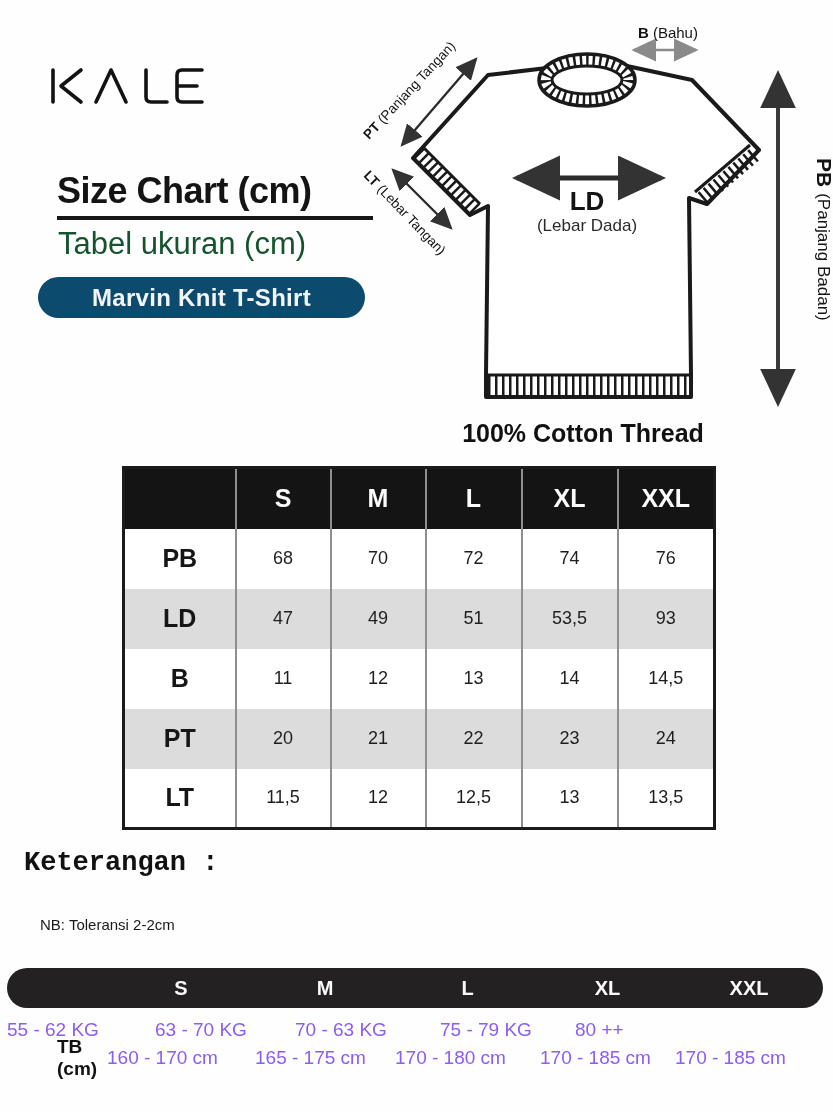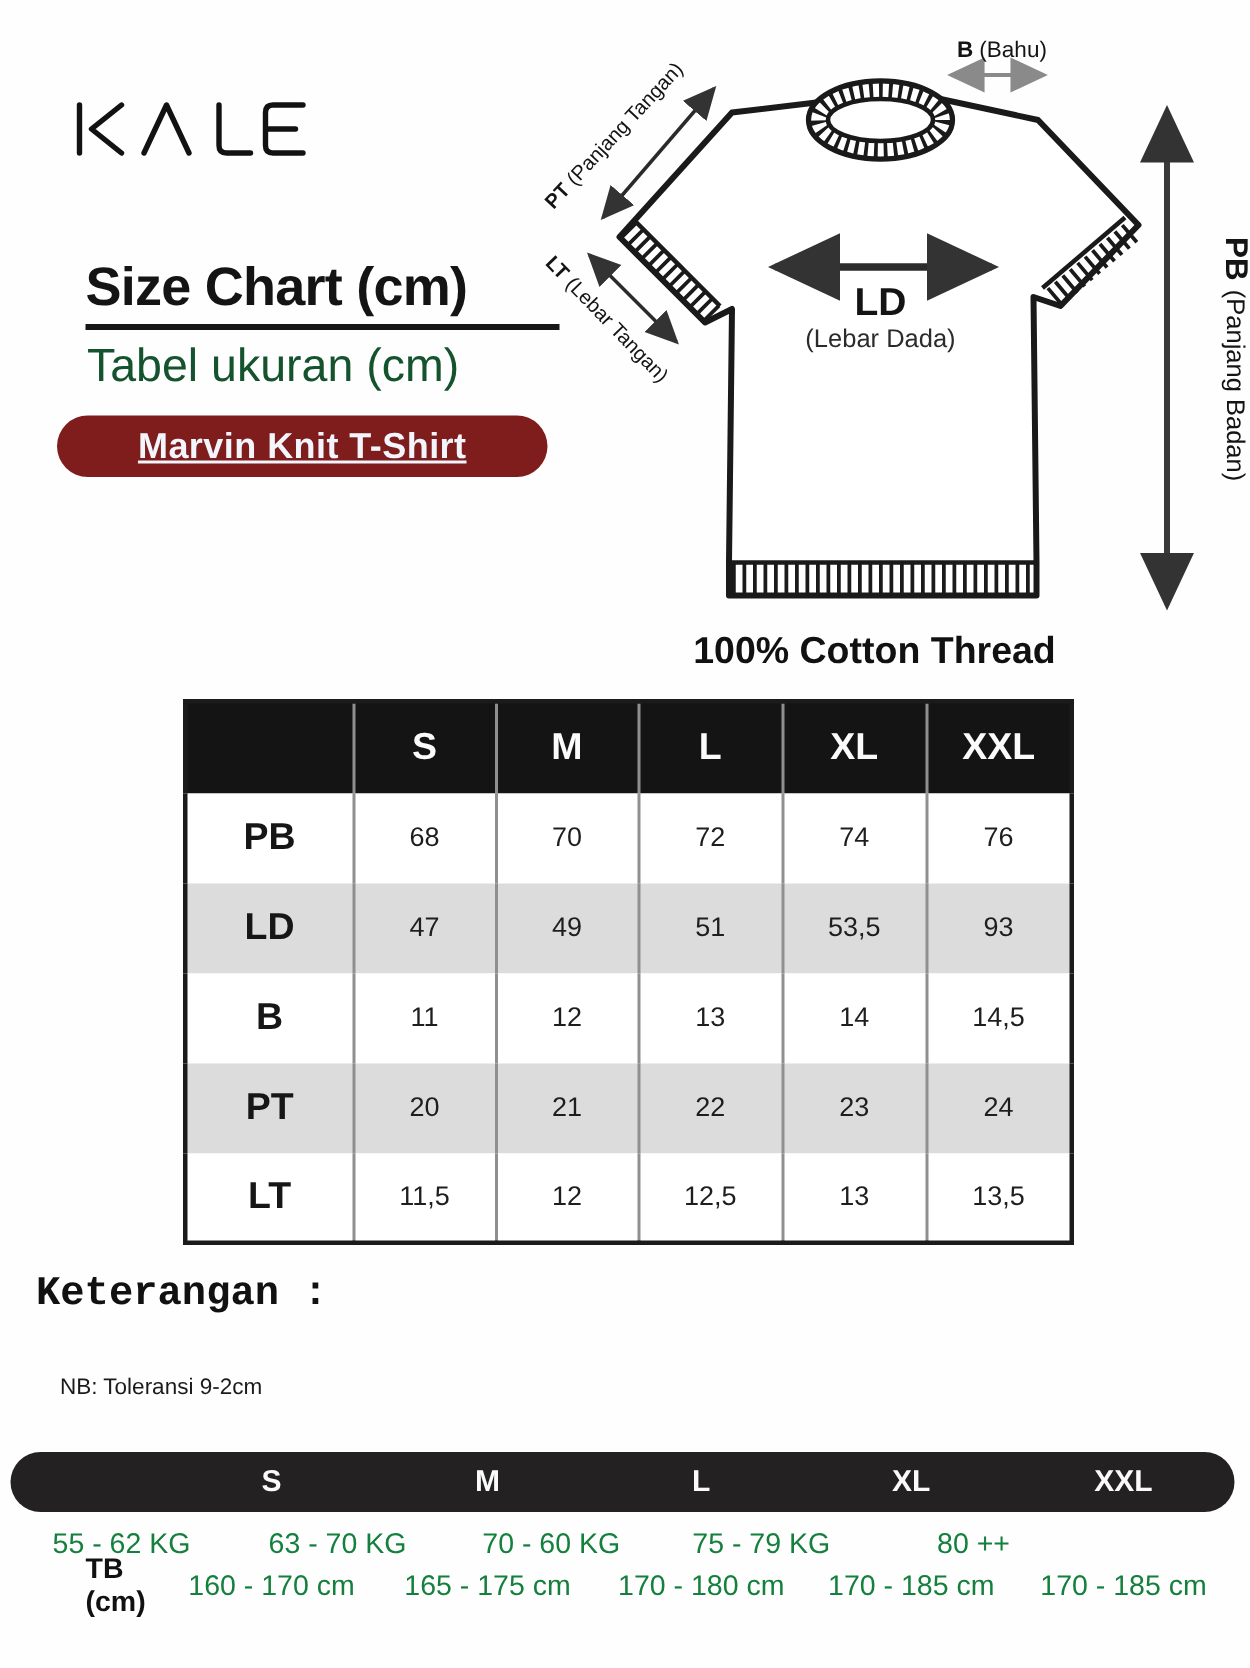--- a/index.html
+++ b/index.html
@@ -47,42 +47,42 @@
   .legend-note{position:absolute;left:40px;top:916px;font-size:15px;color:#1a1a1a;}
   
   .pill-header{
     position:absolute;left:7px;top:968px;width:816px;height:40px;
     background:#242122;border-radius:21px;display:flex;align-items:center;
   }
   .pill-header .cell{color:#fafafa;font-size:20px;font-weight:700;text-align:center;}
   .bt-row{position:absolute;left:7px;width:816px;height:28px;display:flex;align-items:center;}
   .bt-row.r0{top:1016px;}
   .bt-row.r1{top:1044px;}
-  .bt-row .cell{font-size:19px;color:#15803d;text-align:center;}
+  .bt-row .cell{font-size:19px;color:#8b5cf6;text-align:left;}
   .bt-row .lbl{font-weight:700;color:#111;text-align:left;padding-left:50px;}
   .w-lbl{width:100px;} .w-s{width:148px;} .w-m{width:140px;}
   .w-l{width:145px;} .w-xl{width:135px;} .w-xxl{width:148px;}
 </style>
 </head>
 <body>
 
 <div class="page">
 
   <svg class="logo" width="162" height="40" viewBox="0 0 160 40" fill="none" stroke="#121212" stroke-width="3.6" stroke-linecap="round" stroke-linejoin="round">
     <path d="M3,4 L3,36 M31,4 L11,20 L31,36"></path>
     <path d="M46,36 L61,4 L76,36"></path>
     <path d="M96,4 L96,31 Q96,36 101,36 L117,36"></path>
     <path d="M152,4 L132,4 Q127,4 127,9 L127,31 Q127,36 132,36 L152,36 M127,20 L147,20"></path>
   </svg>
 
   <div class="title">Size Chart (cm)</div>
   <div class="title-underline"></div>
   <div class="subtitle">Tabel ukuran (cm)</div>
 
-  <div class="badge" style="background:#7f1d1d;color:#f2f5fc;text-decoration:underline;">
+  <div class="badge" style="background:#0c4a6e;color:#f2f5fc;">
     <span>Marvin Knit T-Shirt</span>
   </div>
 
   <svg class="diagram" width="478" height="430" viewBox="0 0 478 430">
     <defs>
       <marker id="ahB" markerWidth="9" markerHeight="9" refX="7.5" refY="4" orient="auto-start-reverse">
         <path d="M0,0 L8.6,4 L0,8 z" fill="#222"></path>
       </marker>
       <marker id="ahS" markerWidth="11" markerHeight="11" refX="8.6" refY="4.5" orient="auto-start-reverse">
         <path d="M0,0 L9.6,4.5 L0,9 z" fill="#333"></path>
@@ -195,34 +195,34 @@
         <td>11,5</td>
         <td>12</td>
         <td>12,5</td>
         <td>13</td>
         <td>13,5</td>
       </tr>
     </tbody>
   </table>
 
   <div class="legend-head">Keterangan :</div>
-  <div class="legend-note">NB: Toleransi 9-2cm</div>
+  <div class="legend-note">NB: Toleransi 2-2cm</div>
 
   <div class="pill-header">
     <div class="cell w-lbl"></div>
     <div class="cell w-s">S</div>
     <div class="cell w-m">M</div>
     <div class="cell w-l">L</div>
     <div class="cell w-xl">XL</div>
     <div class="cell w-xxl">XXL</div>
   </div>
   <div class="bt-row r0">
     <div class="cell w-s">55 - 62 KG</div>
     <div class="cell w-m">63 - 70 KG</div>
-    <div class="cell w-l">70 - 60 KG</div>
+    <div class="cell w-l">70 - 63 KG</div>
     <div class="cell w-xl">75 - 79 KG</div>
     <div class="cell w-xxl">80 ++</div>
   </div>
   <div class="bt-row r1">
     <div class="cell lbl w-lbl">TB (cm)</div>
     <div class="cell w-s">160 - 170 cm</div>
     <div class="cell w-m">165 - 175 cm</div>
     <div class="cell w-l">170 - 180 cm</div>
     <div class="cell w-xl">170 - 185 cm</div>
     <div class="cell w-xxl">170 - 185 cm</div>

